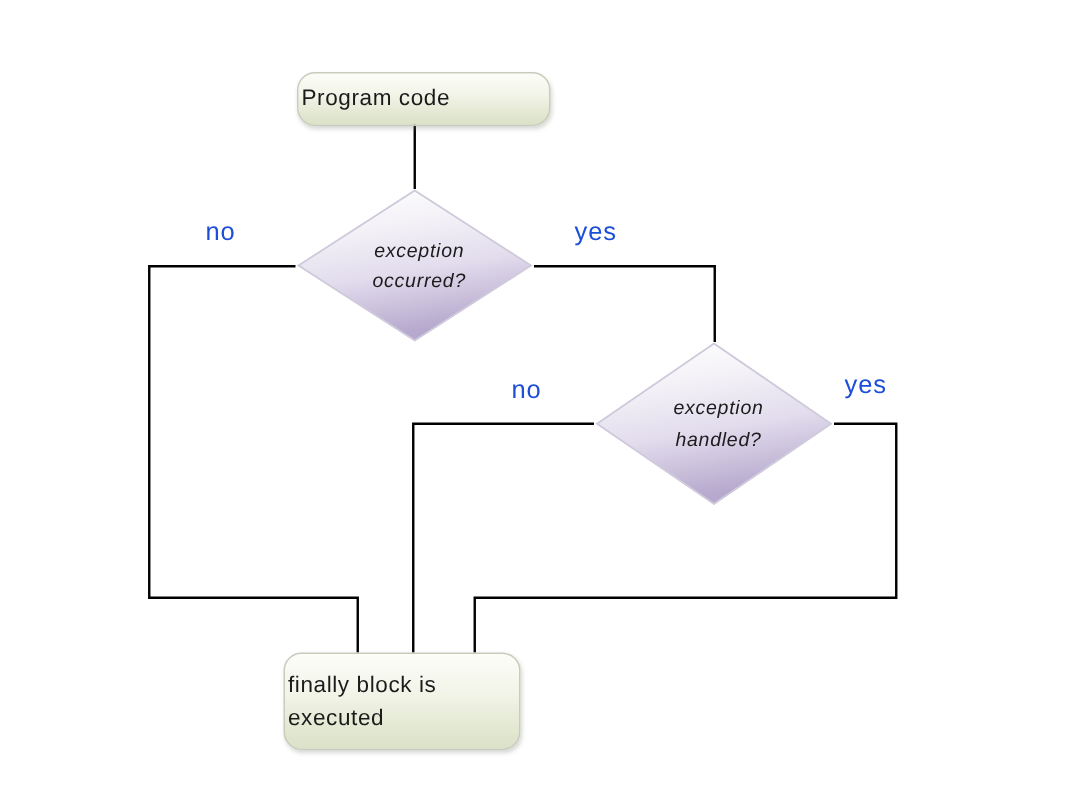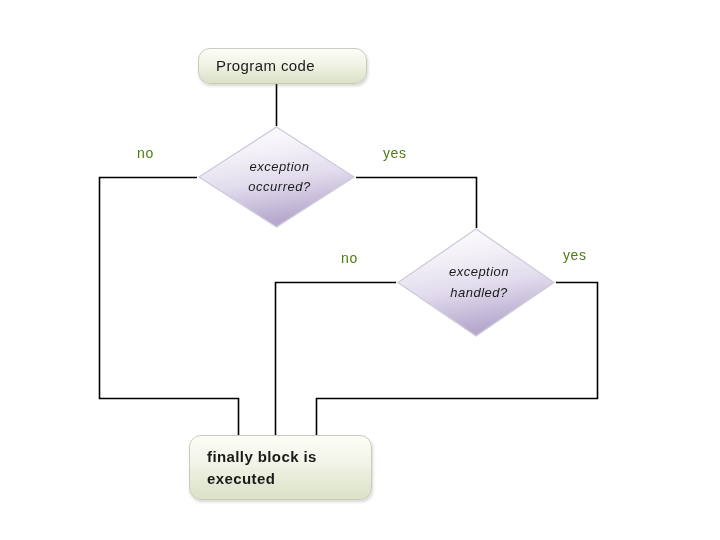--- a/index.html
+++ b/index.html
@@ -37,21 +37,21 @@
                 #fcfdf8 0%,
                 #f2f4e8 42%,
                 #e3e8d2 78%,
                 #dbe2c8 100%);
     box-shadow: 1px 2px 3px rgba(120,125,110,0.30);
     color: #1b1b1b;
     font-size: 15px;
     letter-spacing: 0.4px;
     display: flex;
     align-items: center;
-    padding-left: 17px;
+    padding-left: 2px;
     line-height: 1.45;
     z-index: 3;
   }
   .proc.multi {
     align-items: center;
   }
   .proc-label {
     white-space: pre-line;
   }
 
@@ -84,22 +84,22 @@
     text-align: center;
     white-space: pre-line;
     padding-left: 6px;
     box-sizing: border-box;
     font-style: italic;
   }
 
   
   .elabel {
     position: absolute;
-    font-size: 14px;
-    color: #4d7c0f;
+    font-size: 17px;
+    color: #1d4ed8;
     letter-spacing: 0.6px;
     z-index: 4;
     white-space: nowrap;
   }
 </style>
 </head>
 <body>
 
 <div id="canvas">
 
@@ -147,21 +147,21 @@
           <stop offset="100%" stop-color="#b6a9cd"></stop>
         </linearGradient>
       </defs>
       <polygon points="80,2 158,55.5 80,109 2,55.5" fill="url(#diaGrad2)" stroke="#d2cede" stroke-width="1.2"></polygon>
       <polygon points="80,2 158,55.5 80,109 2,55.5" fill="none" stroke="#cfc9dc" stroke-width="0.8"></polygon>
     </svg>
     <div class="dia-label">exception
 handled?</div>
   </div>
 
-  <div class="proc multi" style="left:189px; top:435px; width:183px; height:65px; font-weight:700;">
+  <div class="proc multi" style="left:189px; top:435px; width:158px; height:65px; font-weight:400;">
     <span class="proc-label">finally block is
 executed</span>
   </div>
 
   <div class="elabel" style="left:137px; top:145px;">no</div>
 
   <div class="elabel" style="left:383px; top:145px;">yes</div>
 
   <div class="elabel" style="left:341px; top:250px;">no</div>
 

